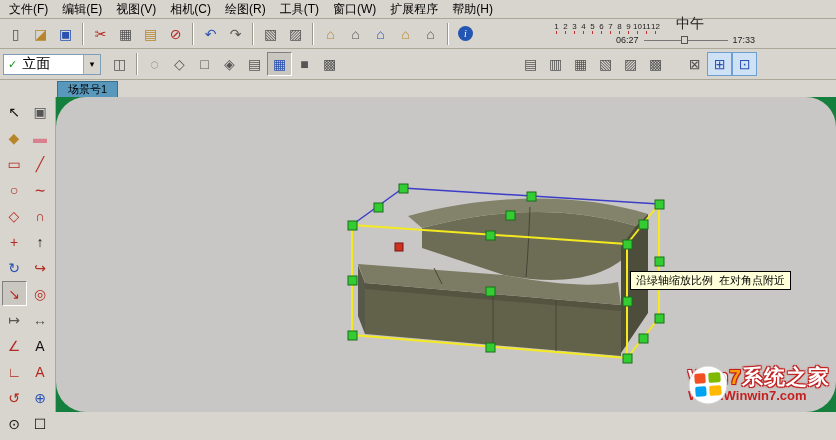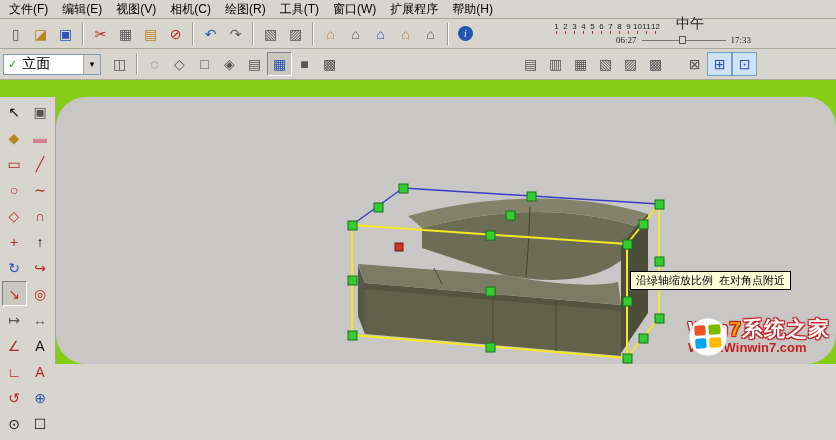--- a/index.html
+++ b/index.html
@@ -1,18 +1,18 @@
 <!DOCTYPE html>
 <html><head>
 <meta charset="utf-8">
 <style>
   *{margin:0;padding:0;box-sizing:border-box;}
   html,body{width:836px;height:440px;overflow:hidden;}
   body{font-family:"Liberation Sans","DejaVu Sans",sans-serif;font-size:12px;color:#000;background:#d8d5ce;}
-  .app{position:relative;width:836px;height:364px;background:#84cc16;}
+  .app{position:relative;width:836px;height:412px;background:#15803d;}
 
   
   .menubar{position:absolute;top:0;left:0;right:0;height:19px;display:flex;align-items:center;
     background:#d8d5ce;border-bottom:1px solid #aca899;padding-left:2px;}
   .menu-item{padding:2px 7px;cursor:default;white-space:nowrap;}
 
   
   .tb{position:absolute;left:0;right:0;display:flex;align-items:center;background:#d8d5ce;
     border-bottom:1px solid #aca899;padding-left:3px;}
   .tb1{top:19px;height:30px;}
@@ -27,21 +27,21 @@
   .info-i{width:15px;height:15px;border-radius:50%;background:#2356b2;color:#fff;font-size:10px;
     font-style:italic;display:flex;align-items:center;justify-content:center;font-family:"Liberation Serif",serif;}
 
   
   .shadowbar{position:absolute;left:552px;top:3px;width:242px;height:24px;font-size:8px;}
   .sb-top{display:flex;align-items:flex-end;height:12px;}
   .month{width:9px;text-align:center;font-size:8px;color:#222;padding-bottom:3px;
     background:linear-gradient(#c03030,#c03030) no-repeat center bottom/1px 3px;}
   .noon{margin-left:16px;font-size:14px;color:#222;padding-bottom:1px;}
   .sb-bot{display:flex;align-items:center;height:12px;}
-  .sb-time{font-size:9px;color:#222;font-family:Liberation Serif, serif;}
+  .sb-time{font-size:9px;color:#222;}
   .sb-bot .sb-time:first-child{margin-left:64px;}
   .sb-track{width:84px;height:1px;background:#777;position:relative;margin:0 5px;}
   .sb-handle{position:absolute;left:45%;top:-4px;width:7px;height:8px;background:#d8d5ce;border:1px solid #555;}
 
   
   .viewdd{width:98px;height:21px;background:#fff;border:1px solid #7f9db9;display:flex;align-items:center;
     padding-left:4px;margin-right:6px;flex:0 0 auto;cursor:default;}
   .vcheck{color:#1a8a1a;margin-right:5px;font-size:11px;}
   .vtext{font-size:14px;}
   .varrow{margin-left:auto;width:17px;height:19px;background:#d8d5ce;border-left:1px solid #aca899;
@@ -236,20 +236,23 @@
         </button>
       <button class="tbtn active-blue">
           <span class="c-blu">⊞</span>
         </button>
       <button class="tbtn active-blue">
           <span class="c-blu">⊡</span>
         </button>
     </div>
   </div>
 
+  <div class="tabstrip">
+    <div class="scenetab">场景号1</div>
+  </div>
 
   <div class="palette">
     <button class="ptool">
         <span class="c-blk">↖</span>
       </button>
     <button class="ptool">
         <span class="c-gry">▣</span>
       </button>
     <button class="ptool">
         <span class="c-tan">◆</span>

